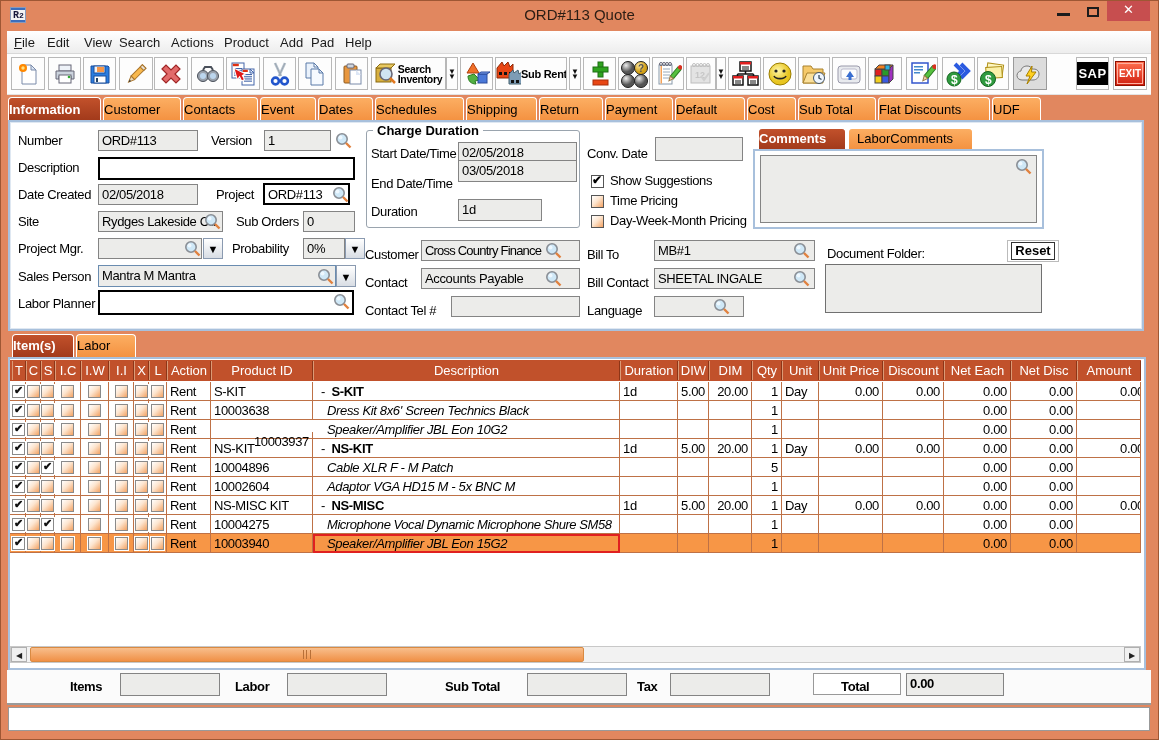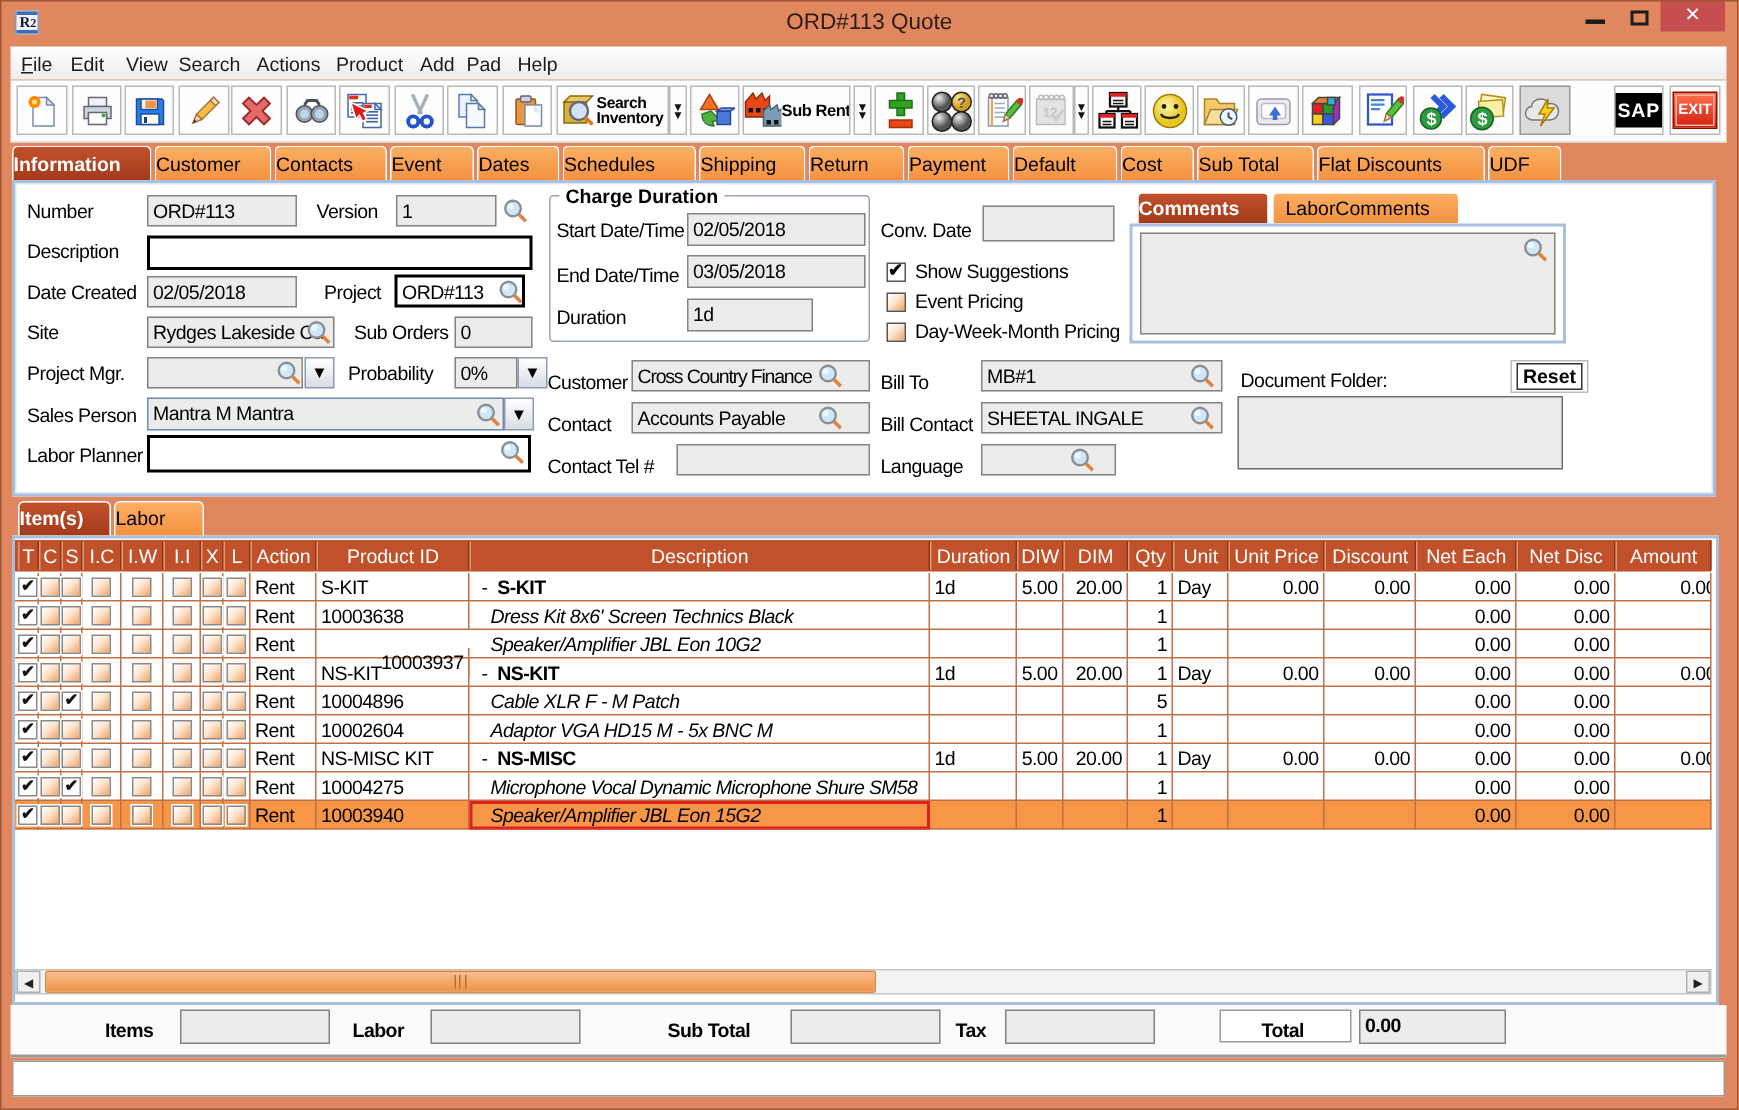--- a/index.html
+++ b/index.html
@@ -19,21 +19,21 @@
 .cbc{position:absolute;width:13px;height:13px;border:1px solid #8a8a8a;background:#fff;box-shadow:0 0 0 1px #fff}
 .chk{position:absolute;left:1px;top:-2px;font-size:11px;font-weight:bold;color:#111}
 svg{display:block}
 </style></head><body>
 
 <div class="abs" style="left:0;top:0;width:1159px;height:740px;border:1px solid #9E5734;pointer-events:none;z-index:99"></div>
 
 <div class="abs" style="left:10px;top:7px;width:16px;height:16px;background:#f2f2f5;border:1px solid #8899bb">
  <div class="abs" style="left:0;top:0;width:14px;height:2px;background:#3a6ebd"></div>
  <div class="abs" style="left:0;bottom:0;width:14px;height:2px;background:#3a6ebd"></div>
- <div class="abs" style="left:2px;top:2px;width:14px;font-size:10px;font-weight:bold;color:#15153a;font-family:Liberation Serif, serif">R<span style="font-size:8px">2</span></div>
+ <div class="abs" style="left:2px;top:2px;width:14px;font-size:10px;font-weight:bold;color:#15153a;font-family:Liberation Mono, monospace">R<span style="font-size:8px">2</span></div>
 </div>
 <div class="abs" style="left:0;top:6px;width:1159px;text-align:center;font-size:15px;color:#2b1d14">ORD#113 Quote</div>
 <div class="abs" style="left:1057px;top:13px;width:13px;height:3px;background:#1c1c1c"></div>
 <div class="abs" style="left:1087px;top:7px;width:12px;height:10px;border:2px solid #1c1c1c"></div>
 <div class="abs" style="left:1107px;top:0px;width:43px;height:21px;background:#C74E4F;color:#fff;text-align:center;font-size:13px;line-height:20px">✕</div>
 
 <div class="abs" style="left:7px;top:31px;width:1144px;height:23px;background:linear-gradient(#ffffff,#ededed);border-bottom:1px solid #d8d8d8"></div>
 <div class="abs" style="left:14px;top:35px;font-size:13px;color:#1a1a1a"><span style="text-decoration:underline">F</span>ile</div>
 <div class="abs" style="left:47px;top:35px;font-size:13px;color:#1a1a1a">Edit</div>
 <div class="abs" style="left:84px;top:35px;font-size:13px;color:#1a1a1a">View</div>
@@ -412,21 +412,21 @@
     <line x1="12" y1="12" x2="16.5" y2="16.5" stroke="#e0813f" stroke-width="2.4"></line>
   </svg>
 <div class="abs" style="left:203px;top:238px;width:20px;height:21px;background:linear-gradient(#fff,#d8dde4);border:1px solid #8a9ab0;text-align:center;font-size:11px;line-height:21px;color:#000">▼</div>
 <div class="abs" style="left:345px;top:238px;width:20px;height:21px;background:linear-gradient(#fff,#d8dde4);border:1px solid #8a9ab0;text-align:center;font-size:11px;line-height:21px;color:#000">▼</div>
 <div class="abs" style="left:336px;top:265px;width:20px;height:22px;background:linear-gradient(#fff,#d8dde4);border:1px solid #8a9ab0;text-align:center;font-size:11px;line-height:22px;color:#000">▼</div>
 <div class="abs" style="left:366px;top:130px;width:214px;height:98px;border:1px solid #9aa4ae;border-radius:3px"></div>
 <div class="abs" style="left:373px;top:123px;background:#fff;padding:0 4px;font-size:13px;font-weight:bold">Charge Duration</div>
 <div class="lbl" style="left:371px;top:146px;font-size:13px">Start Date/Time</div>
 <div class="fld" style="left:458px;top:142px;width:119px;height:22px;">02/05/2018</div>
 <div class="lbl" style="left:371px;top:176px;font-size:13px">End Date/Time</div>
-<div class="fld" style="left:458px;top:170px;width:119px;height:22px;">03/05/2018</div>
+<div class="fld" style="left:458px;top:160px;width:119px;height:22px;">03/05/2018</div>
 <div class="lbl" style="left:371px;top:204px;font-size:13px">Duration</div>
 <div class="fld" style="left:458px;top:199px;width:84px;height:22px;">1d</div>
 <div class="lbl" style="left:365px;top:247px;font-size:13px">Customer</div>
 <div class="fld" style="left:421px;top:240px;width:159px;height:21px;"><span style="letter-spacing:-0.8px">Cross Country Finance</span></div>
 <svg class="mag" style="left:544px;top:241px" width="18" height="18" viewBox="0 0 18 18">
     <circle cx="8" cy="8" r="5.2" fill="#cfe8f7" stroke="#8a8f96" stroke-width="1.6"></circle>
     <circle cx="6.5" cy="6.5" r="2" fill="#eef8ff"></circle>
     <line x1="12" y1="12" x2="16.5" y2="16.5" stroke="#e0813f" stroke-width="2.4"></line>
   </svg>
 <div class="lbl" style="left:365px;top:275px;font-size:13px">Contact</div>
@@ -438,21 +438,21 @@
   </svg>
 <div class="lbl" style="left:365px;top:303px;font-size:13px">Contact Tel #</div>
 <div class="fld" style="left:451px;top:296px;width:129px;height:21px;"></div>
 <div class="lbl" style="left:587px;top:146px;font-size:13px">Conv. Date</div>
 <div class="fld" style="left:655px;top:137px;width:88px;height:24px;"></div>
 <div class="abs" style="left:591px;top:175px;width:13px;height:13px;background:#fff;border:1px solid #555">
     <div style="font-size:12px;font-weight:bold;margin:-3px 0 0 0px">✔</div>
   </div>
 <div class="lbl" style="left:610px;top:173px">Show Suggestions</div>
 <div class="cbx" style="left:591px;top:195px;box-shadow:none;border-color:#555"></div>
-<div class="lbl" style="left:610px;top:193px">Event Pricing</div>
+<div class="lbl" style="left:610px;top:193px">Time Pricing</div>
 <div class="cbx" style="left:591px;top:215px;box-shadow:none;border-color:#555"></div>
 <div class="lbl" style="left:610px;top:213px">Day-Week-Month Pricing</div>
 <div class="lbl" style="left:587px;top:247px;font-size:13px">Bill To</div>
 <div class="fld" style="left:654px;top:240px;width:161px;height:21px;">MB#1</div>
 <svg class="mag" style="left:792px;top:241px" width="18" height="18" viewBox="0 0 18 18">
     <circle cx="8" cy="8" r="5.2" fill="#cfe8f7" stroke="#8a8f96" stroke-width="1.6"></circle>
     <circle cx="6.5" cy="6.5" r="2" fill="#eef8ff"></circle>
     <line x1="12" y1="12" x2="16.5" y2="16.5" stroke="#e0813f" stroke-width="2.4"></line>
   </svg>
 <div class="lbl" style="left:587px;top:275px;font-size:13px">Bill Contact</div>

